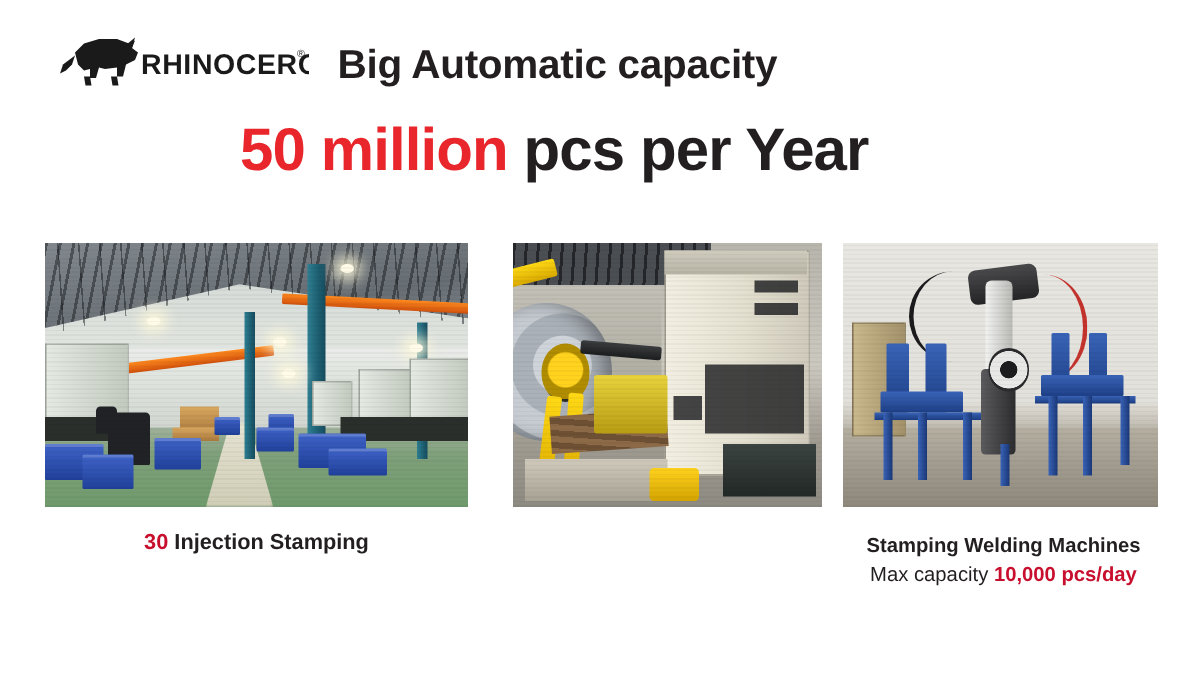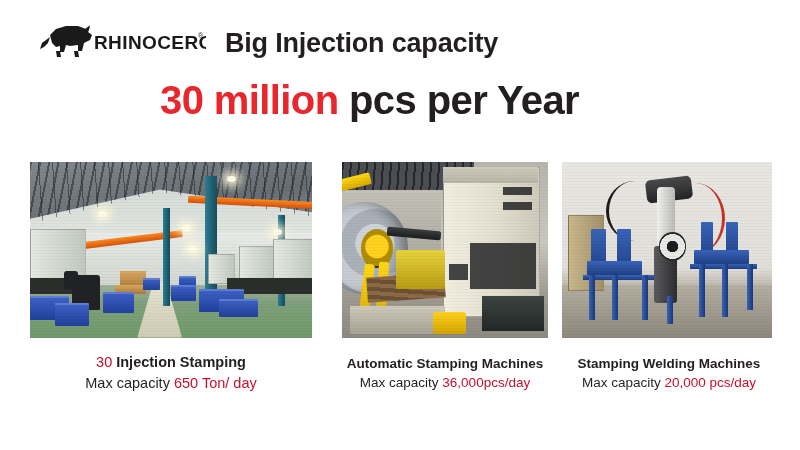--- a/index.html
+++ b/index.html
@@ -284,21 +284,21 @@
 
   
   .caption {
     position: absolute;
     text-align: center;
     color: #231f20;
     line-height: 1.42;
   }
   .caption .cap-line1 { font-size: 14.5px; font-weight: bold; white-space: nowrap; }
   .caption .cap-line2 { font-size: 14.5px; white-space: nowrap; }
-  .cap-red { color: #c8102e; font-weight: normal; }
+  .cap-red { color: #c8102e; font-weight: bold; }
 
   .caption-1 { left: 30px;  top: 352px; width: 282px; }
   .caption-2 { left: 335px; top: 354px; width: 220px; }
   .caption-2 .cap-line1, .caption-2 .cap-line2 { font-size: 13.5px; }
   .caption-3 { left: 558px; top: 354px; width: 222px; }
   .caption-3 .cap-line1, .caption-3 .cap-line2 { font-size: 13.5px; }
 </style>
 </head>
 <body>
 
@@ -314,24 +314,24 @@
         <path d="M48 30 L49 36 L53 36 L52 30 Z"></path>
         <path d="M58 9 L64 4 L62 11 Z"></path>
       </g>
       <g fill="#1a1a1a" font-family="Liberation Sans, sans-serif" font-size="19" font-weight="bold" letter-spacing="0.4">
         <text x="68" y="28">RHINOCEROS</text>
       </g>
       <text x="172" y="17" fill="#1a1a1a" font-family="Liberation Sans, sans-serif" font-size="7">®</text>
     </svg>
   </div>
 
-  <div class="title-line">Big Injection capacity</div>
+  <div class="title-line">Big Automatic capacity</div>
 
   <div class="headline">
-    <span class="hl-red">30 million</span><span> pcs per Year</span>
+    <span class="hl-red">50 million</span><span> pcs per Year</span>
   </div>
 
   <div class="photo photo-1">
     <div class="scene">
       <div class="p1-bg"></div>
       <div class="p1-wall"></div>
       <div class="p1-roof"></div>
       <div class="p1-roof2"></div>
       <div class="p1-floor"></div>
       <div class="p1-aisle"></div>
@@ -436,36 +436,25 @@
 
       <div class="p3-leg" style="left:50%;top:76%;height:16%"></div>
       <div class="photo-noise"></div>
     </div>
   </div>
 
   <div class="caption caption-1">
     <div class="cap-line1">
       <span class="cap-red">30</span><span> Injection Stamping</span>
     </div>
-    <div class="cap-line2">
-      <span>Max capacity </span><span class="cap-red">650 Ton/ day</span>
-    </div>
-  </div>
-
-  <div class="caption caption-2">
-    <div class="cap-line1">
-      <span>Automatic Stamping Machines</span>
-    </div>
-    <div class="cap-line2">
-      <span>Max capacity </span><span class="cap-red">36,000pcs/day</span>
-    </div>
-  </div>
+  </div>
+
 
   <div class="caption caption-3">
     <div class="cap-line1">
       <span>Stamping Welding Machines</span>
     </div>
     <div class="cap-line2">
-      <span>Max capacity </span><span class="cap-red">20,000 pcs/day</span>
+      <span>Max capacity </span><span class="cap-red">10,000 pcs/day</span>
     </div>
   </div>
 
 </div>
 
 </body></html>

